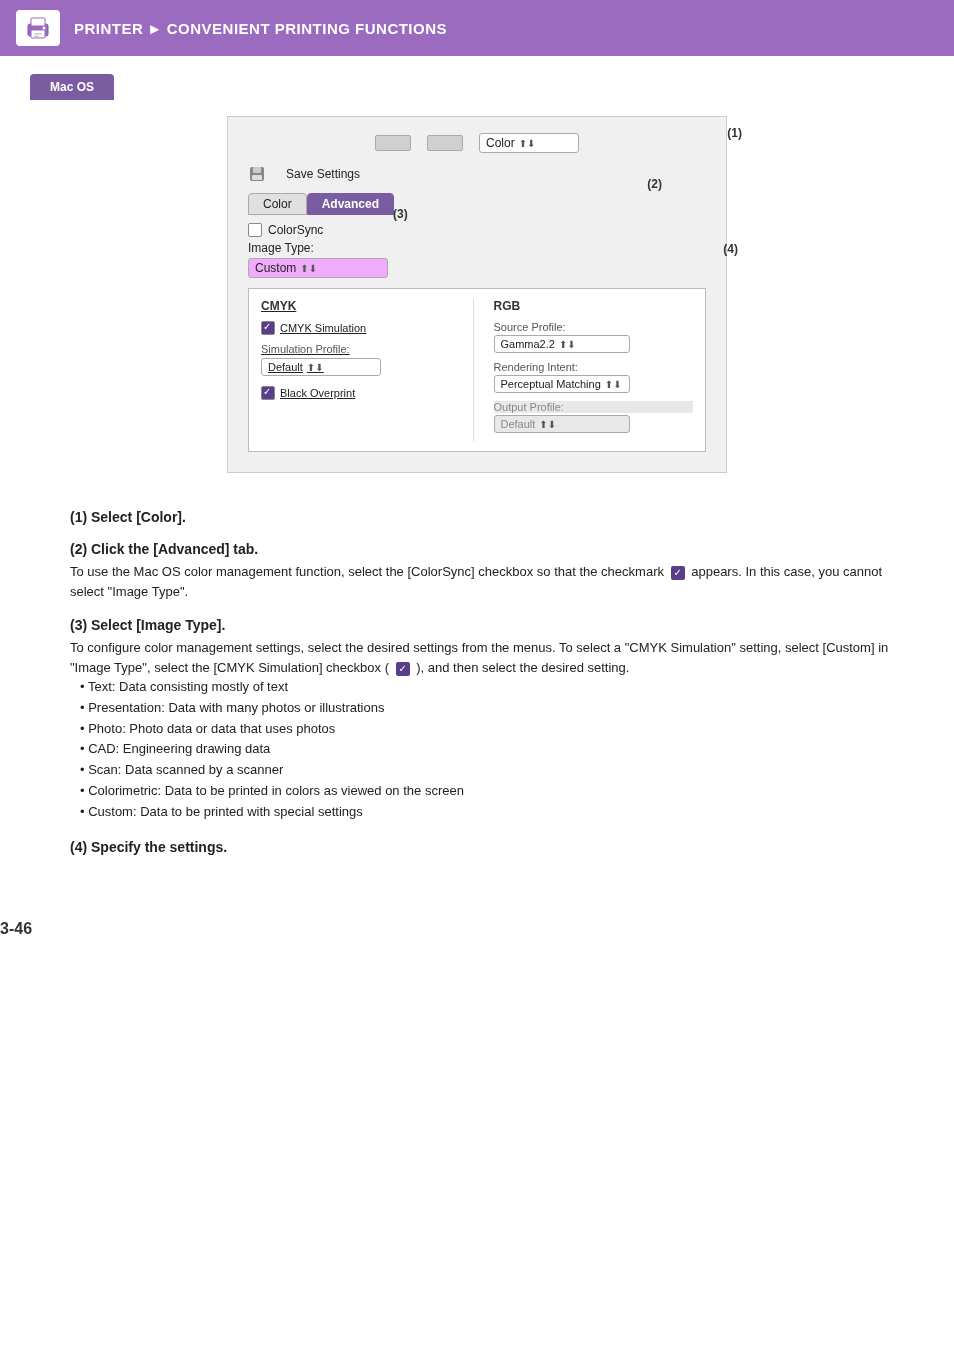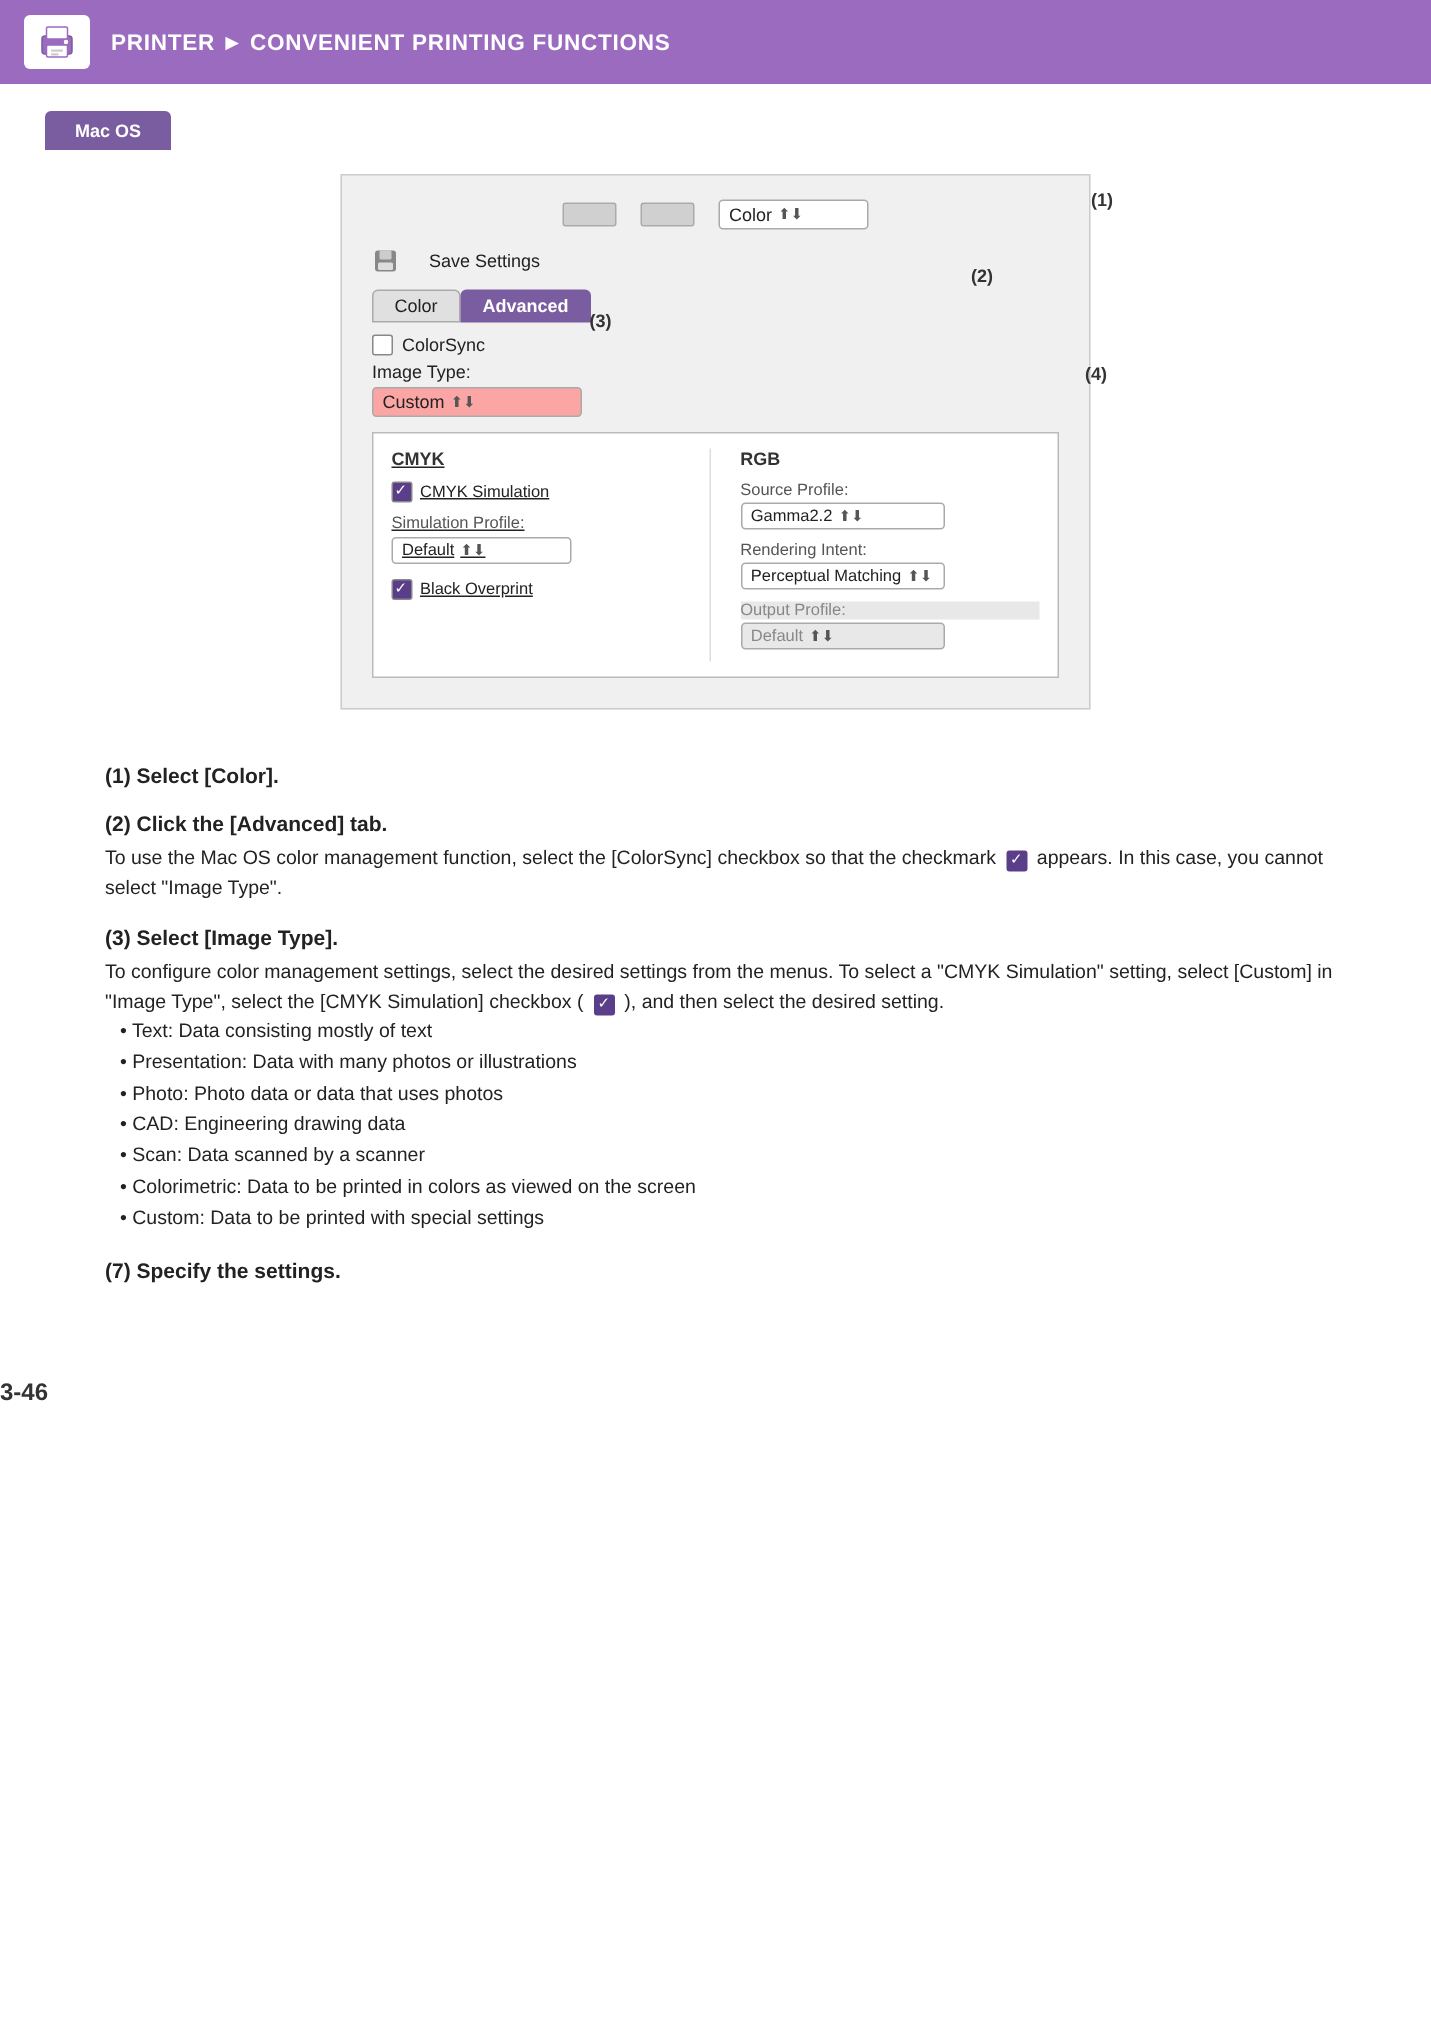--- a/index.html
+++ b/index.html
@@ -165,21 +165,21 @@
       left: 1px;
     }
 
     
     .image-type-label {
       font-size: 12px;
       margin-bottom: 3px;
     }
     .image-type-select {
       border: 1px solid #aaa;
-      background: #fca5a5;
+      background: #f0abfc;
       padding: 2px 6px;
       font-size: 12px;
       border-radius: 3px;
       display: flex;
       align-items: center;
       gap: 4px;
       width: 140px;
       margin-bottom: 10px;
     }
 
@@ -465,17 +465,17 @@
     <span>), and then select the desired setting.</span>
     <span class="bullet">• Text:   Data consisting mostly of text</span>
     <span class="bullet">• Presentation:   Data with many photos or illustrations</span>
     <span class="bullet">• Photo:   Photo data or data that uses photos</span>
     <span class="bullet">• CAD:   Engineering drawing data</span>
     <span class="bullet">• Scan:   Data scanned by a scanner</span>
     <span class="bullet">• Colorimetric:   Data to be printed in colors as viewed on the screen</span>
     <span class="bullet">• Custom:   Data to be printed with special settings</span>
   </div>
 
-  <div class="step-header" style="margin-top:16px;">(7)   Specify the settings.</div>
+  <div class="step-header" style="margin-top:16px;">(4)   Specify the settings.</div>
 
 </div>
 
 <div class="page-number">3-46</div>
 
 </body></html>

